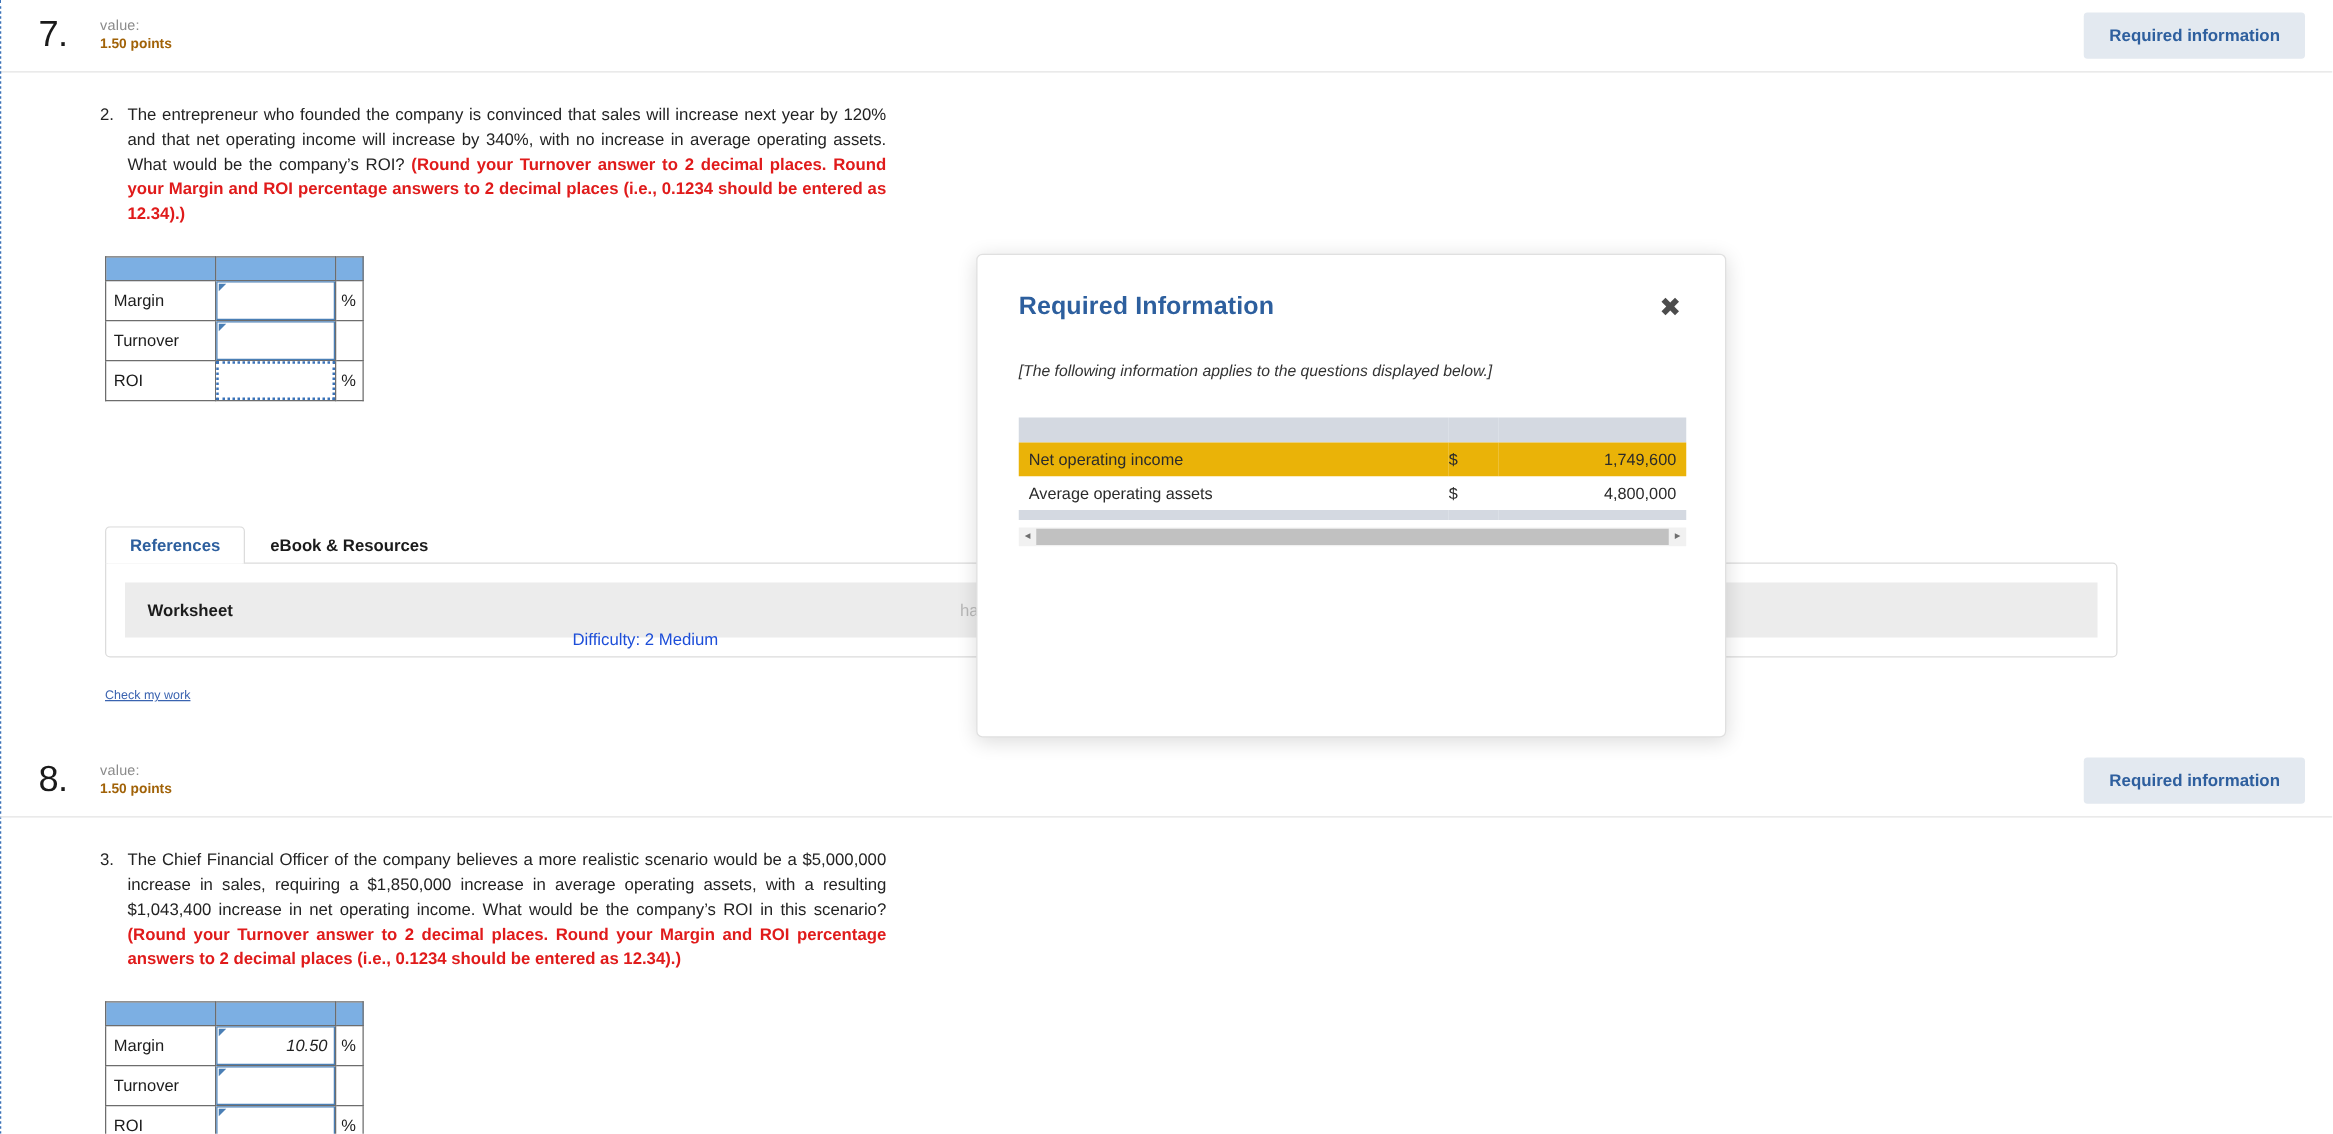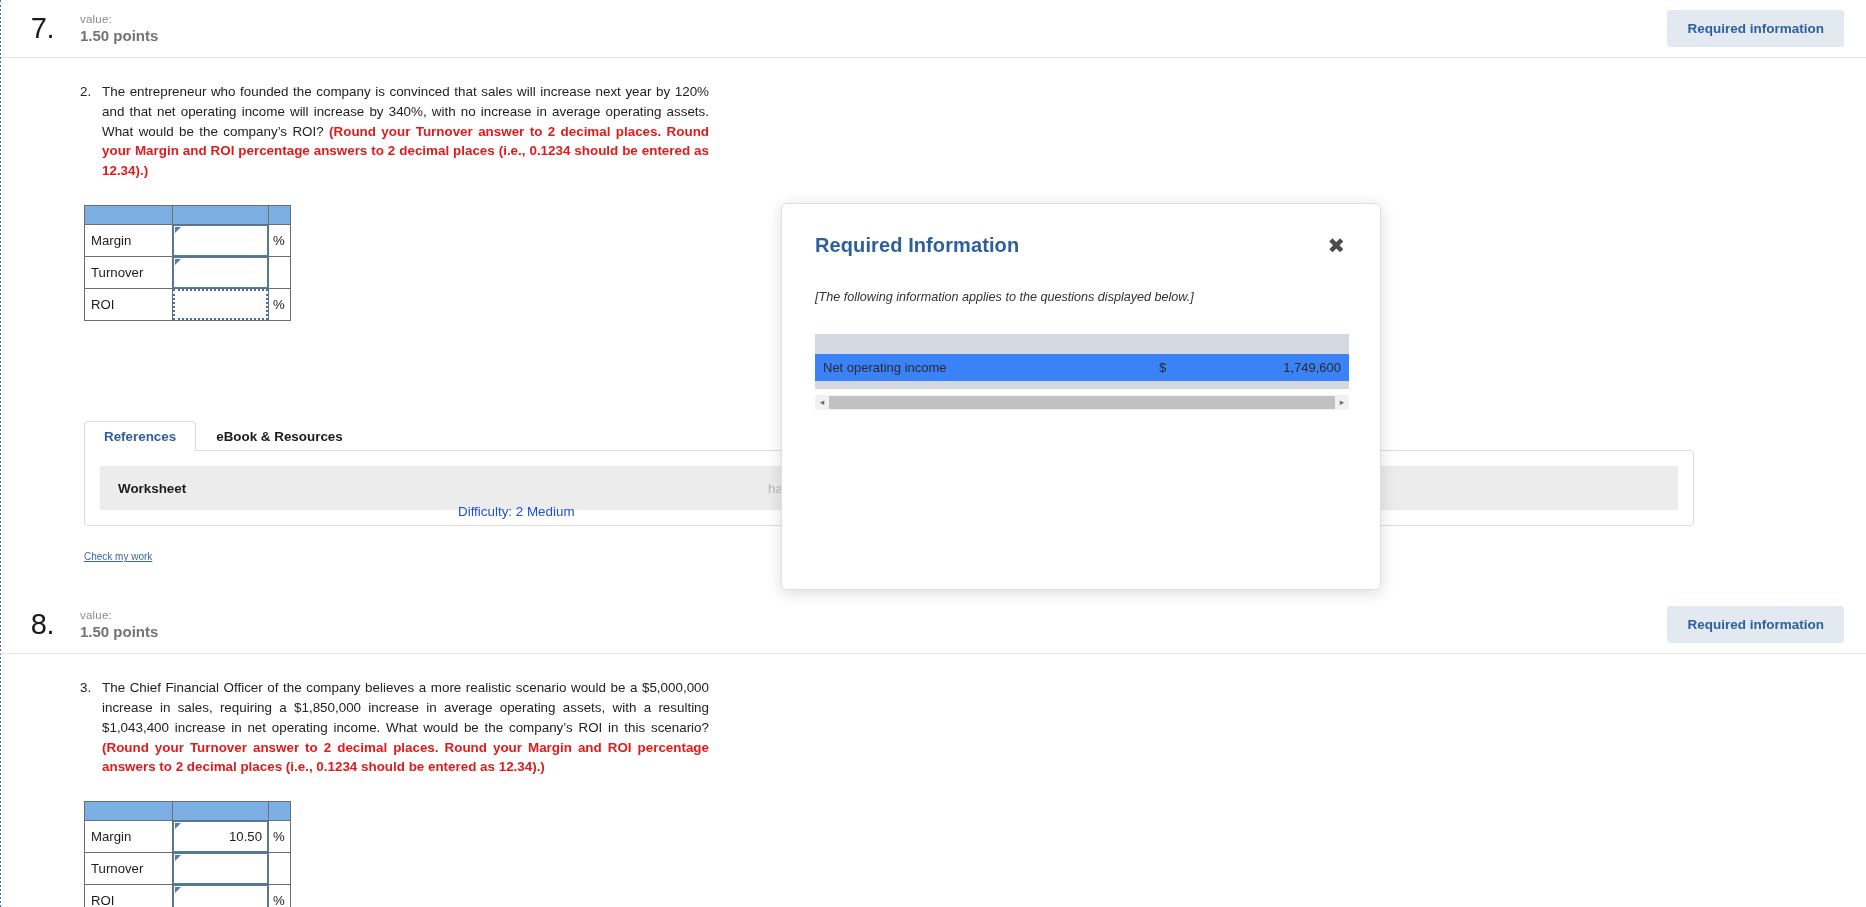--- a/index.html
+++ b/index.html
@@ -26,21 +26,21 @@
     width: 58px;
     text-align: right;
     font-size: 29px;
     color: #1a1a1a;
     font-weight: 400;
     letter-spacing: -0.5px;
     padding-right: 4px;
   }
   .q-value-wrap { margin-left: 22px; line-height: 1.15; }
   .q-value-label { font-size: 11.5px; color: #8b8b8b; letter-spacing: .2px; }
-  .q-value-points { font-size: 15px; color: #737373; font-weight: 700; margin-top:1px;}
+  .q-value-points { font-size: 11px; color: #a16207; font-weight: 700; margin-top:1px;}
   .req-btn {
     margin-left: auto;
     background: #e3e9f0;
     color: #2e5f9e;
     border: none;
     border-radius: 3px;
     font-size: 13.5px;
     font-weight: 700;
     padding: 11px 20px;
     cursor: pointer;
@@ -85,20 +85,21 @@
     position: absolute;
     left: 0; top: 0; right: 0; bottom: 0;
     border: 1px solid #4a7fb5;
     background: #fff;
     display: flex;
     align-items: center;
     justify-content: flex-end;
     padding-right: 5px;
     font-size: 13.2px;
     color: #222;
+    font-style: italic;
   }
   .cellbox::before {
     content: "";
     position: absolute;
     left: 1px; top: 1px;
     width: 0; height: 0;
     border-left: 6px solid #4a7fb5;
     border-bottom: 6px solid transparent;
   }
   .cellbox.dotted { border: 2px dotted #3a72b8; }
@@ -206,21 +207,21 @@
   }
   .modal-table {
     margin-top: 30px;
     width: 534px;
     border-collapse: collapse;
     font-size: 13px;
     color: #2b2b2b;
   }
   .modal-table tr.mhdr td { background: #d4d9e1; height: 20px; }
   .modal-table td { padding: 6px 0; }
-  .modal-table tr.alt td { background: #3b82f6; }
+  .modal-table tr.alt td { background: #eab308; }
   .modal-table td.m-lbl { padding-left: 8px; }
   .modal-table td.m-cur { width: 40px; text-align: left; }
   .modal-table td.m-val { text-align: right; padding-right: 8px; width: 150px; }
   .modal-table tr.mfoot td { background: #d4d9e1; height: 8px; padding:0; }
 
   .scrollbar {
     margin-top: 6px;
     width: 534px;
     height: 15px;
     background: #f1f1f1;
@@ -366,20 +367,25 @@
           <tr class="mhdr">
         <td></td>
         <td></td>
         <td></td>
       </tr>
       <tr class="alt">
         <td class="m-lbl">Net operating income</td>
         <td class="m-cur">$</td>
         <td class="m-val">1,749,600</td>
       </tr>
+      <tr>
+        <td class="m-lbl">Average operating assets</td>
+        <td class="m-cur">$</td>
+        <td class="m-val">4,800,000</td>
+      </tr>
       <tr class="mfoot">
         <td></td>
         <td></td>
         <td></td>
       </tr>
     </tbody>
       </table>
 
     <div class="scrollbar">
       <div class="sb-arrow">◂</div>

